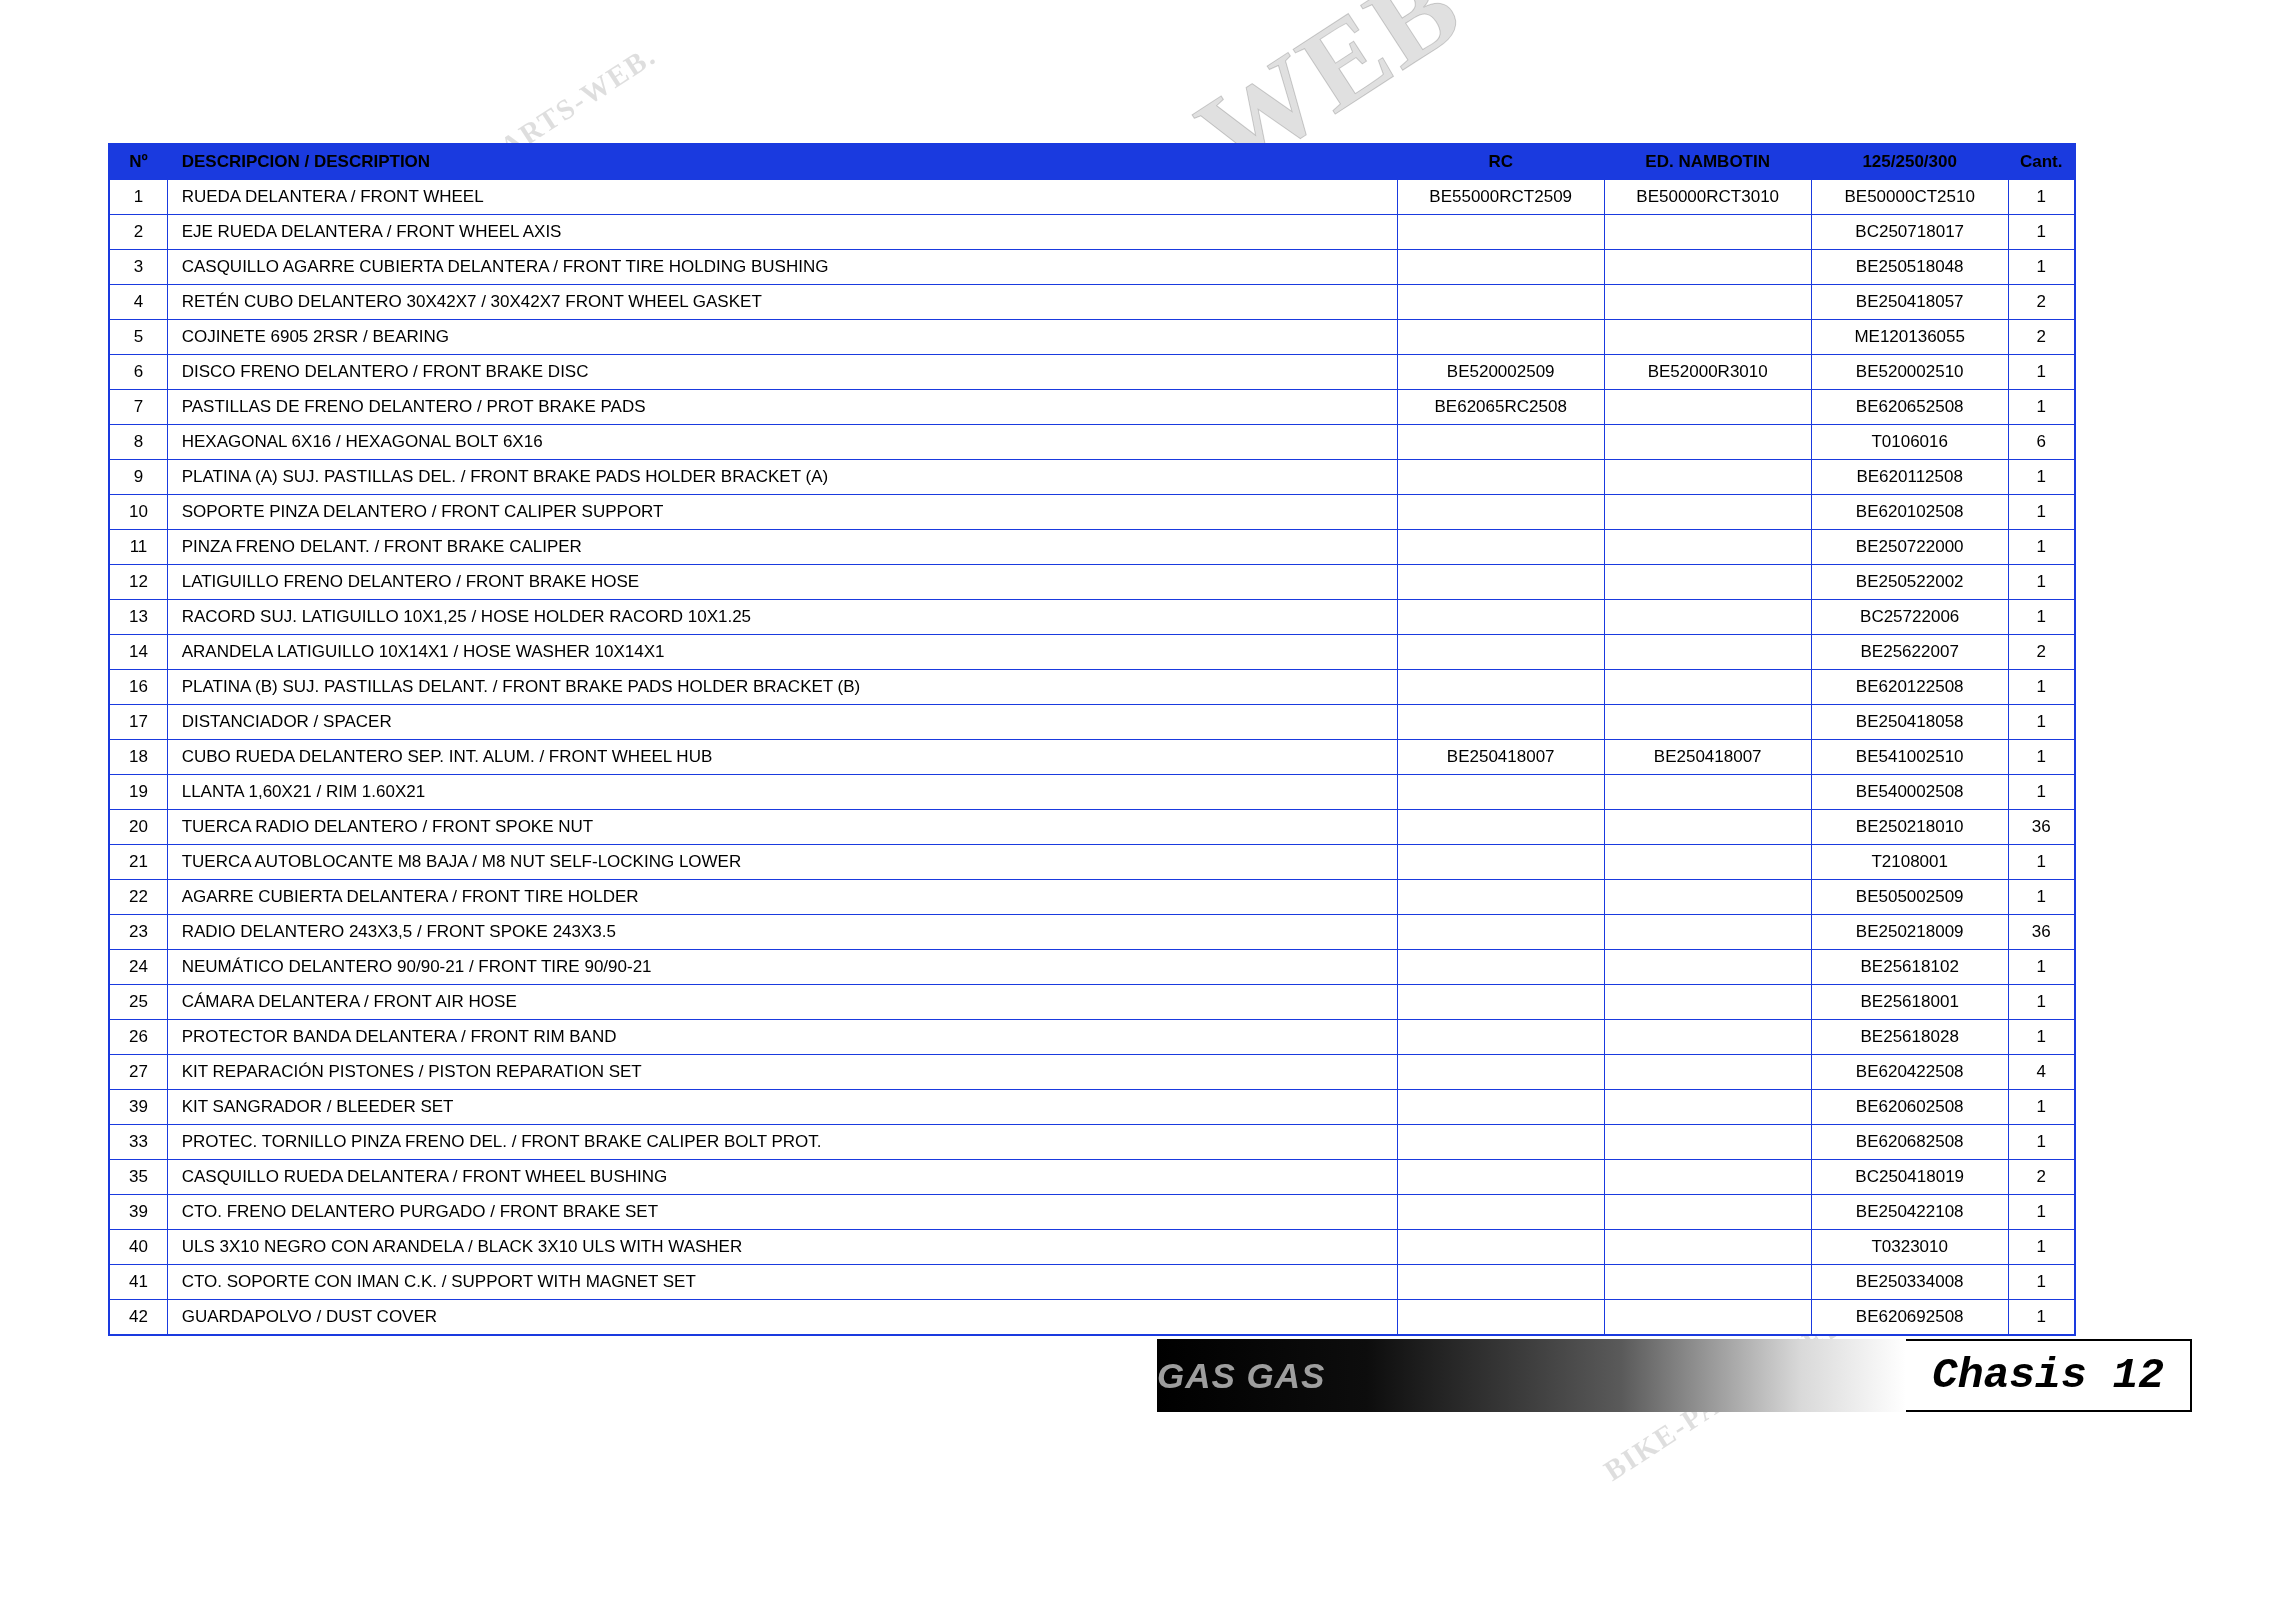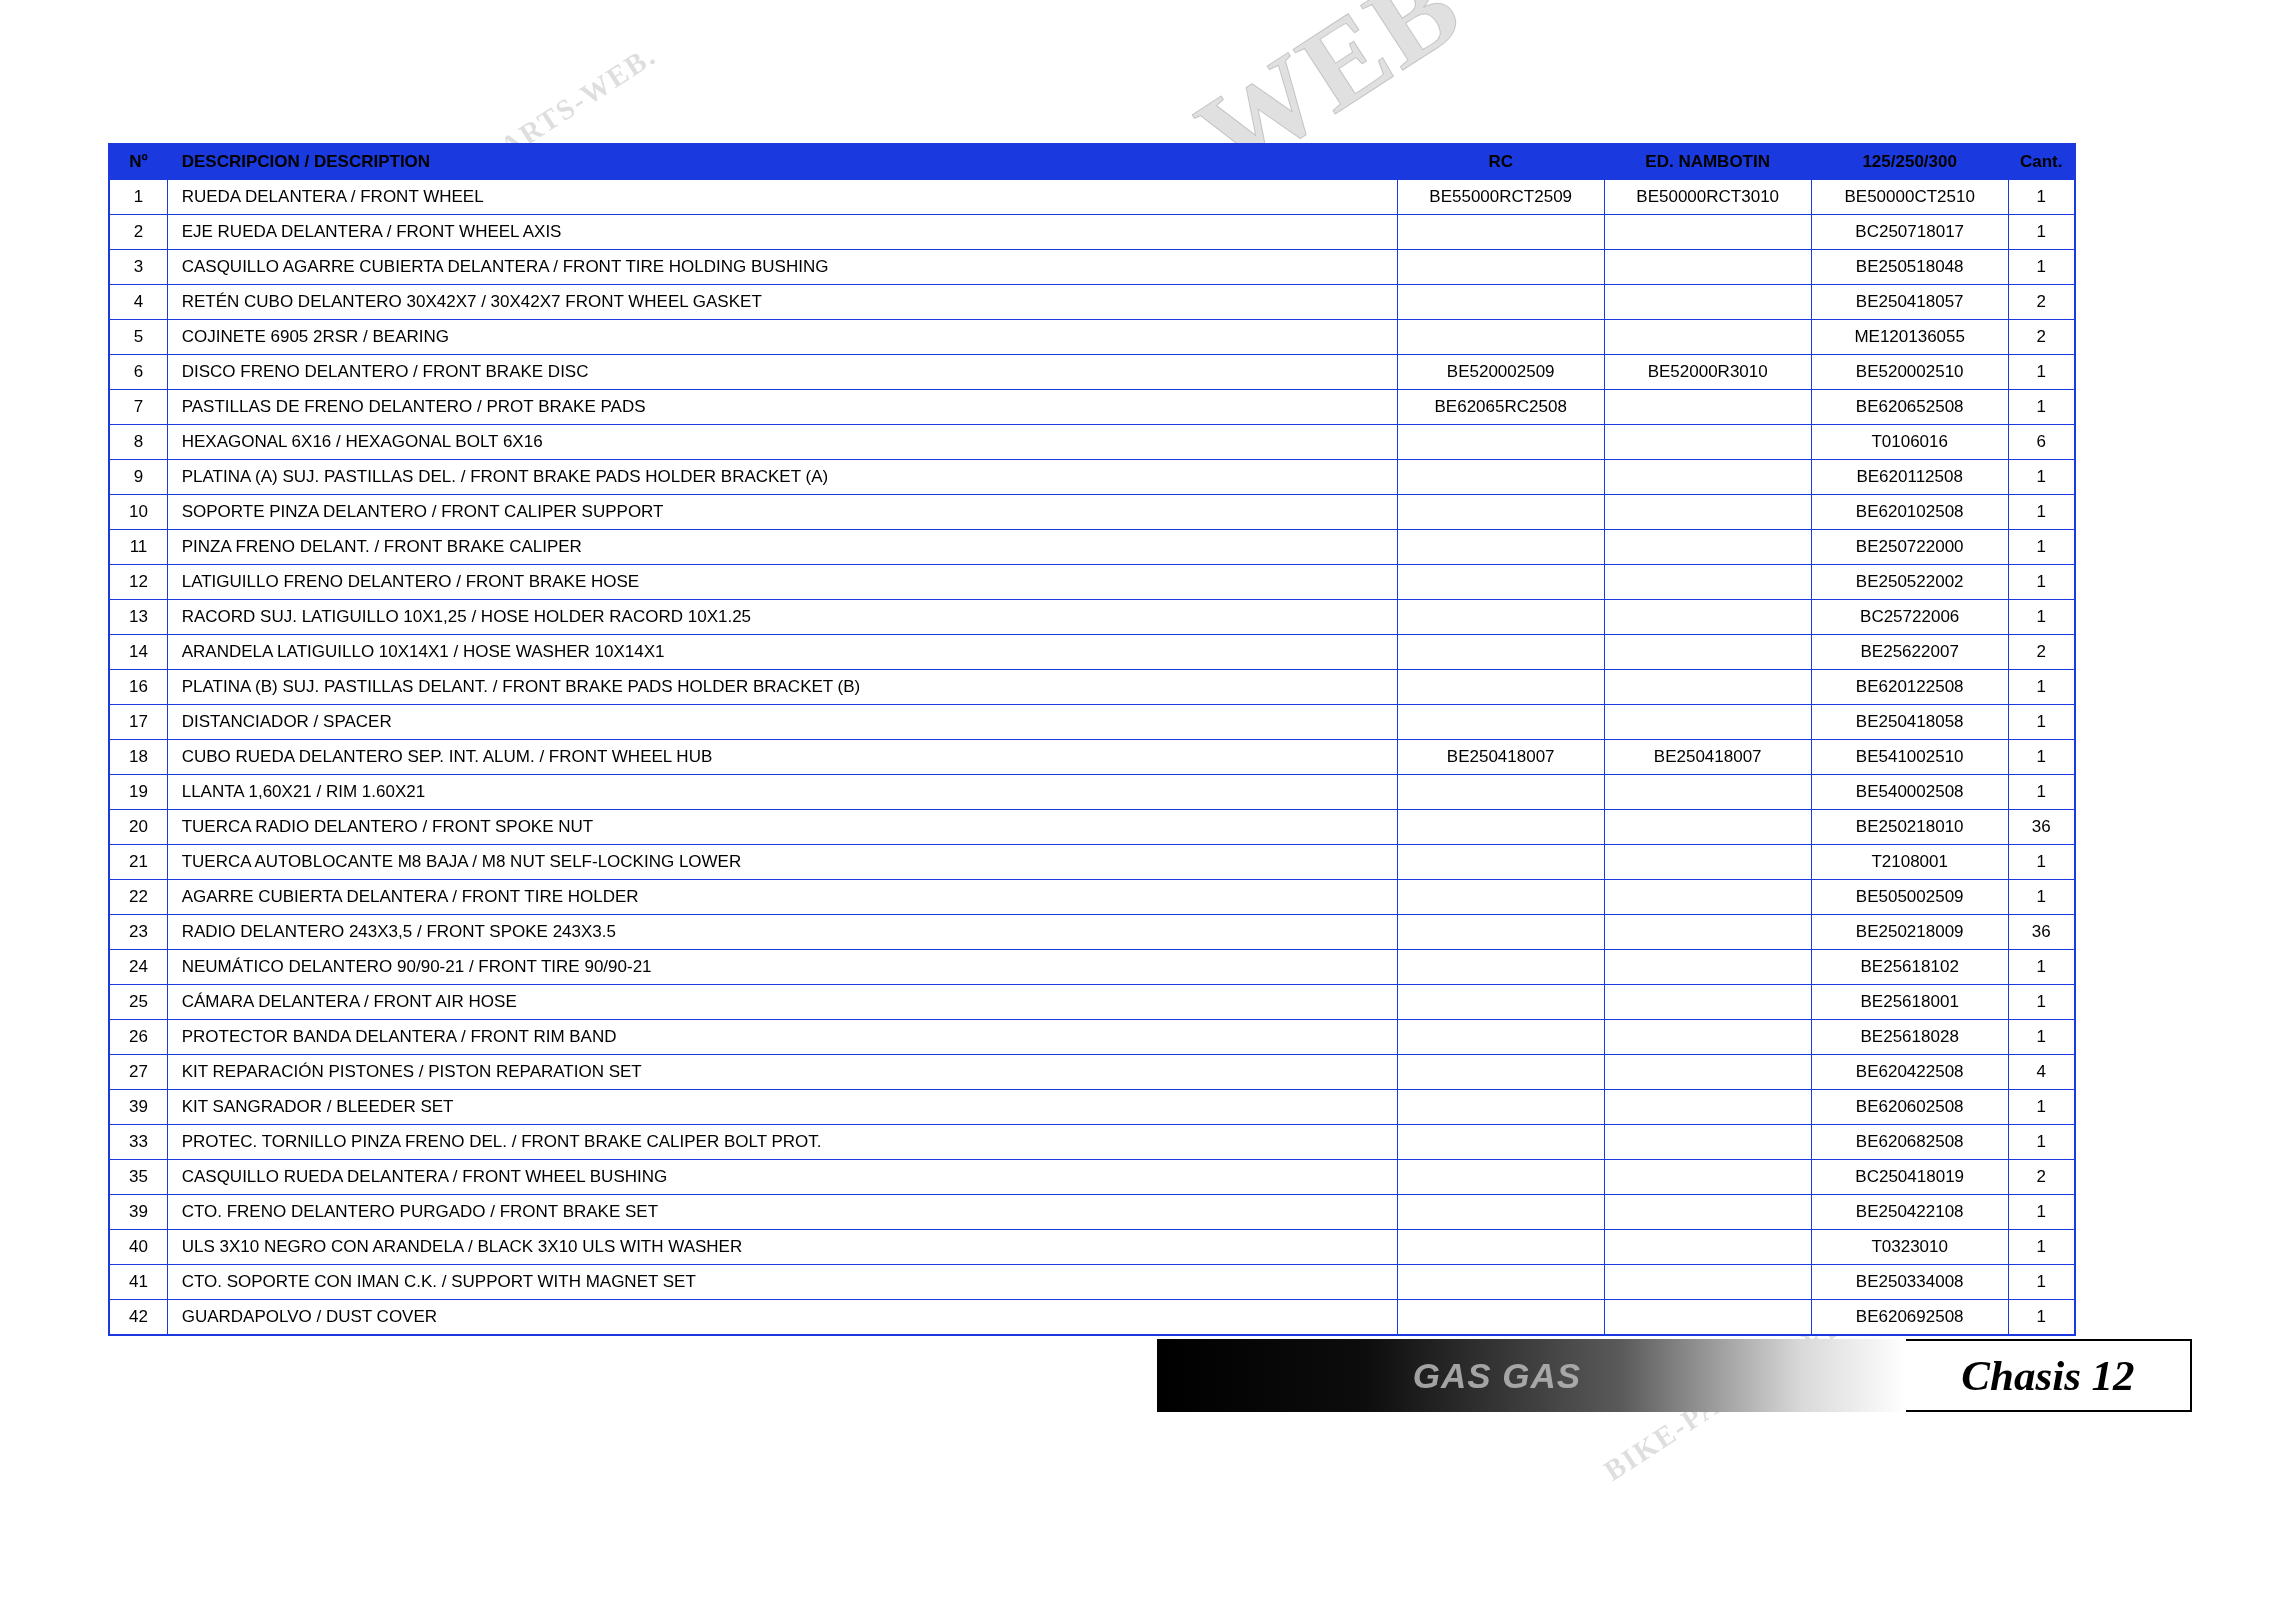--- a/index.html
+++ b/index.html
@@ -110,21 +110,21 @@
     height: 73px;
     display: flex;
     align-items: stretch;
   }
   .footer-bar {
     flex: 1 1 auto;
     background: linear-gradient(to right, #000000 0%, #0d0d0d 28%, #5a5a5a 62%, #d9d9d9 86%, #ffffff 100%);
     position: relative;
     display: flex;
     align-items: center;
-    justify-content: center;
+    justify-content: flex-start;
   }
   .gasgas {
     font-family: "Liberation Sans", sans-serif;
     font-style: italic;
     font-weight: bold;
     font-size: 35px;
     color: #b9b9b9;
     padding-right: 69px;
     letter-spacing: 1px;
     opacity: 0.85;
@@ -134,21 +134,21 @@
     background: #ffffff;
     border: 2px solid #000000;
     border-left: none;
     display: flex;
     align-items: center;
     justify-content: center;
     font-style: italic;
     font-weight: bold;
     font-size: 43px;
     color: #000000;
-    font-family: Liberation Serif, serif;
+    font-family: Liberation Mono, monospace;
   }
 </style>
 </head>
 <body>
 
 <div class="wm wm-big">BIKE-PARTS-WEB</div>
 <div class="wm wm-sm wm-s1">BIKE-PARTS-WEB.</div>
 <div class="wm wm-sm wm-s2">BIKE-PARTS-WEB.</div>
 <div class="wm wm-sm wm-s3">BIKE-PARTS-WEB.</div>
 <div class="wm-copy">©</div>

